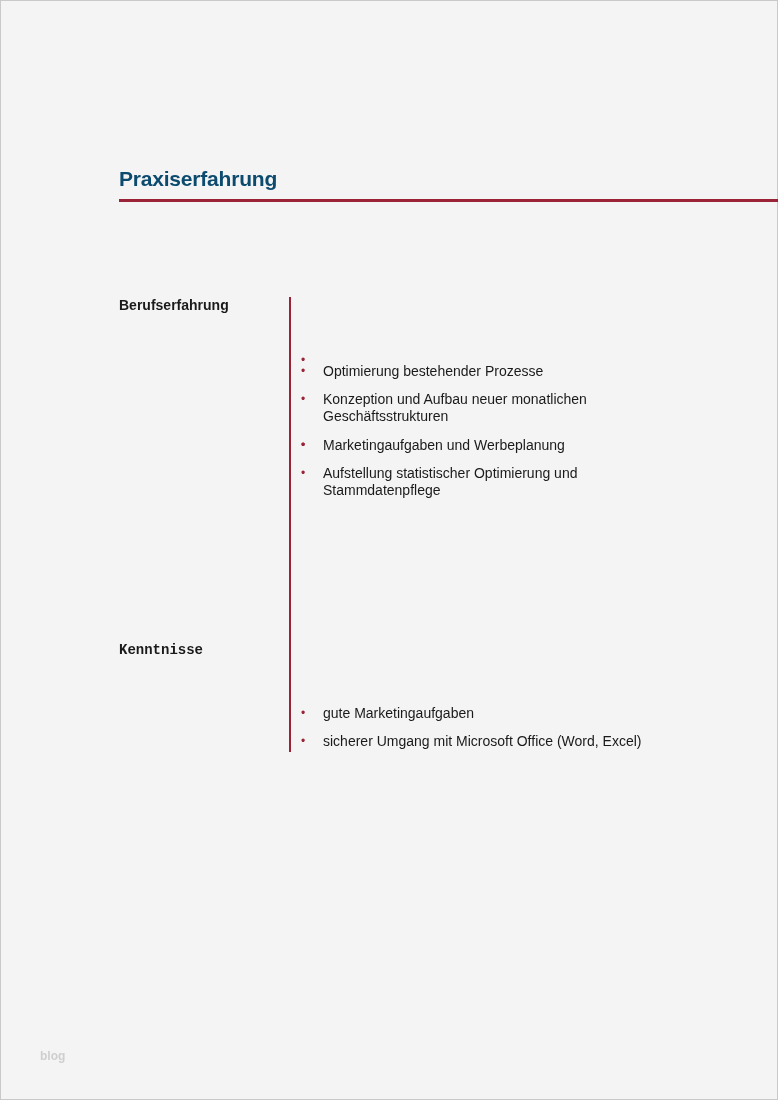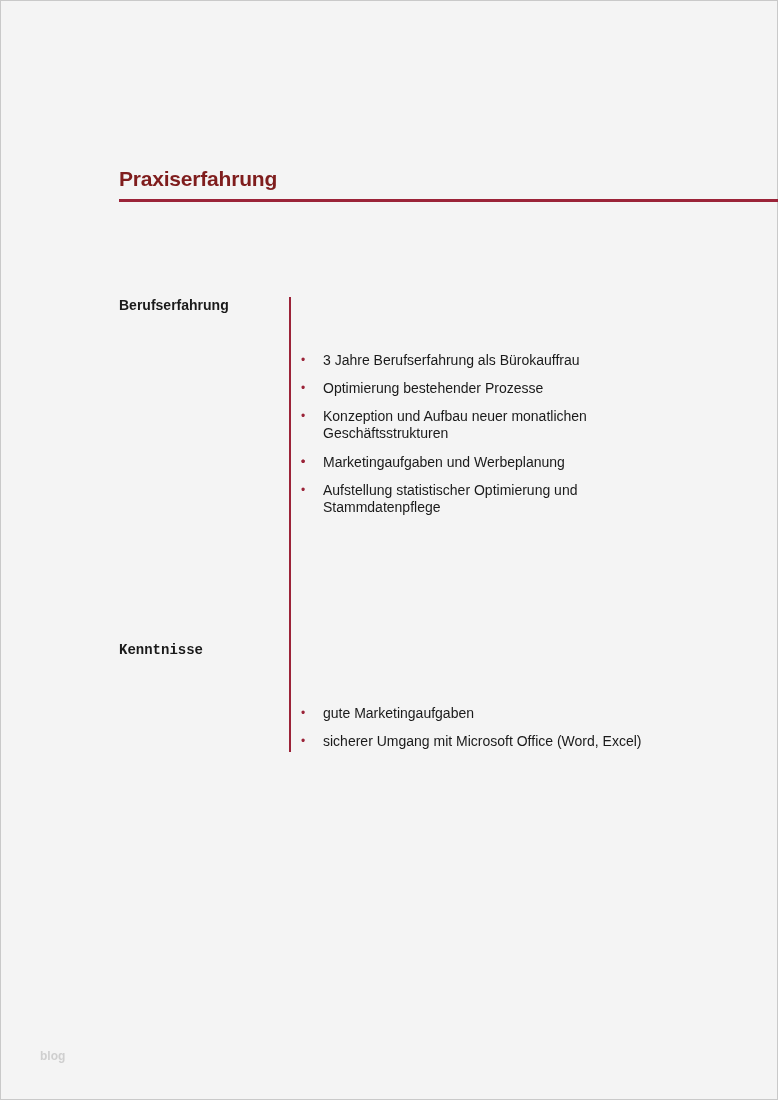--- a/index.html
+++ b/index.html
@@ -10,21 +10,21 @@
       position: relative; overflow: hidden;
     }
     .page {
       position: absolute; left: 0; top: 0;
       width: 776px; height: 1098px;
       border: 1px solid #c9c9c9;
       background: #f4f4f4;
     }
     .title {
       position: absolute; left: 118px; top: 166px;
-      font-size: 21px; font-weight: bold; color: #7f1d1d;
+      font-size: 21px; font-weight: bold; color: #0c4a6e;
       letter-spacing: -0.2px;
     }
     .title-rule {
       position: absolute; left: 118px; top: 198px;
       width: 660px; height: 3px; background: #9b2338;
     }
     .section-label {
       position: absolute; left: 118px;
       font-size: 14px; font-weight: bold; color: #1a1a1a;
     }
@@ -54,21 +54,21 @@
 
 <div class="page">
   <div class="title">Praxiserfahrung</div>
   <div class="title-rule"></div>
 
   <div class="vline"></div>
 
   <div class="section-label" style="top:296px;">Berufserfahrung</div>
 
   <ul class="list" style="top:351px;">
-    <li style="margin-bottom:11px;"><span class="bullet">•</span><span>3 Jahre Berufserfahrung als Bürokauffrau</span></li>
+    <li style="margin-bottom:11px;"><span class="bullet">•</span></li>
     <li style="margin-bottom:11px;"><span class="bullet">•</span><span>Optimierung bestehender Prozesse</span></li>
     <li style="margin-bottom:12px; width:270px;"><span class="bullet">•</span><span>Konzeption und Aufbau neuer monatlichen Geschäftsstrukturen</span></li>
     <li style="margin-bottom:12px; width:360px;"><span class="bullet">•</span></li>
     <li style="margin-bottom:11px;"><span class="bullet">•</span><span>Marketingaufgaben und Werbeplanung</span></li>
     <li style="width:290px;"><span class="bullet">•</span><span>Aufstellung statistischer Optimierung und Stammdatenpflege</span></li>
   </ul>
 
   <div class="section-label" style="top:641px;font-family:Liberation Mono, monospace;">Kenntnisse</div>
 
   <ul class="list" style="top:704px; width:420px;">

